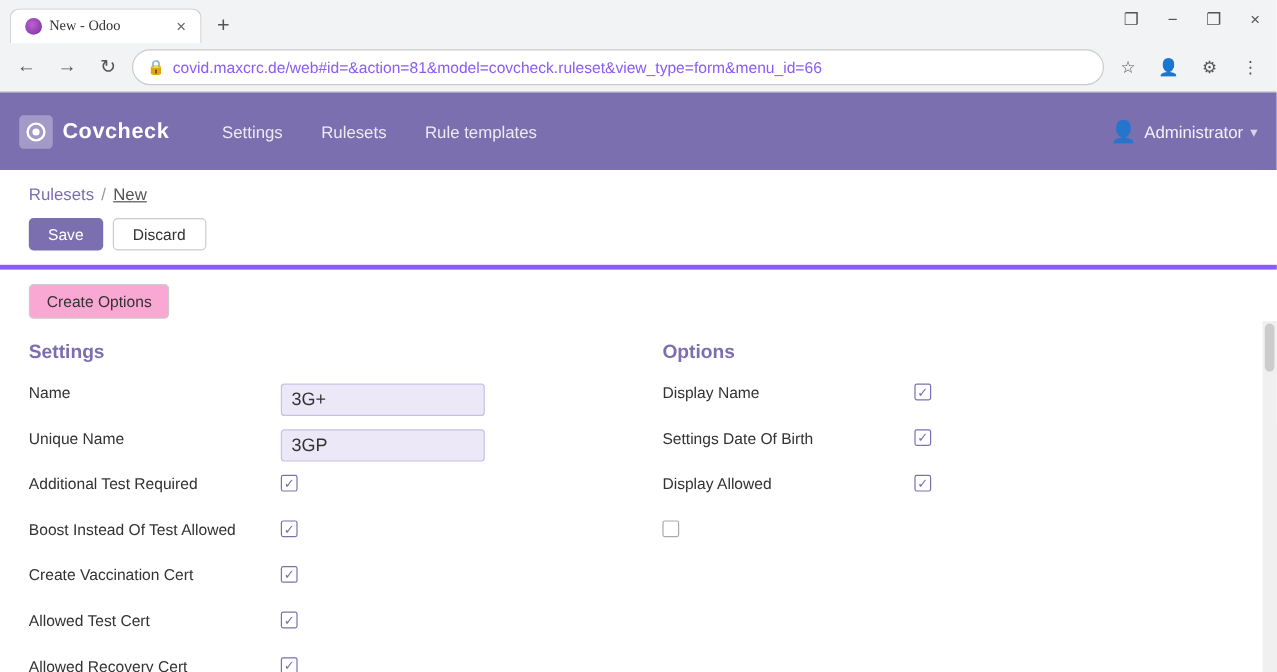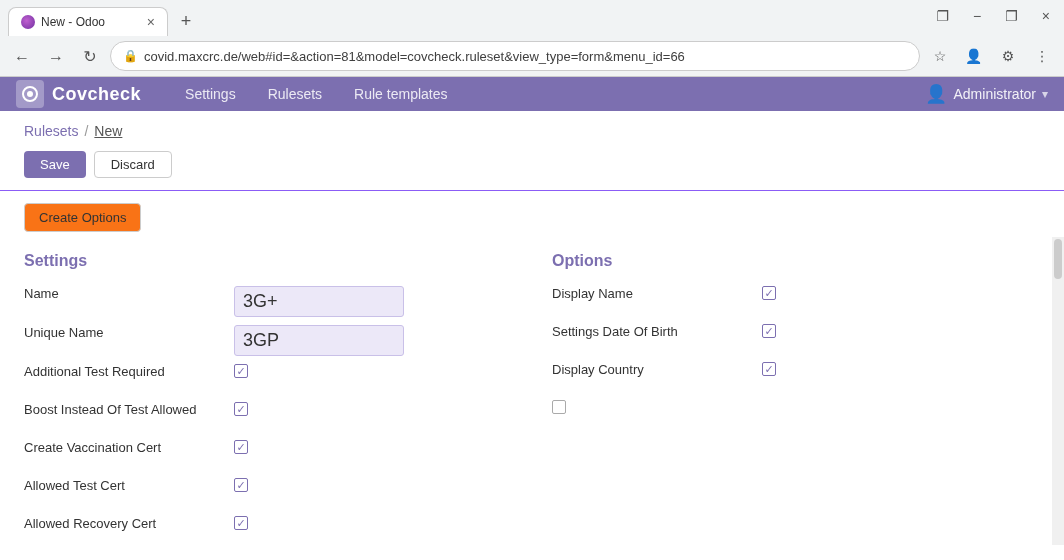--- a/index.html
+++ b/index.html
@@ -3,67 +3,67 @@
   <meta charset="utf-8">
   <style>
     * { box-sizing: border-box; margin: 0; padding: 0; }
     body { font-family: Arial, sans-serif; font-size: 13px; background: #fff; width: 1064px; height: 560px; overflow: hidden; }
 
     
     .browser-chrome { background: #f1f3f4; border-bottom: 1px solid #ccc; }
     .tab-bar { display: flex; align-items: center; padding: 6px 8px 0; height: 36px; }
     .tab { display: flex; align-items: center; background: #fff; border-radius: 8px 8px 0 0; padding: 6px 12px; font-size: 12px; color: #333; min-width: 160px; border: 1px solid #ccc; border-bottom: none; }
     .tab .favicon { width: 14px; height: 14px; background: #b44fc2; border-radius: 50%; margin-right: 6px; flex-shrink: 0; }
-    .tab .tab-title { flex: 1; }
+    .tab .tab-title { flex: 1; font-family: Liberation Serif, serif; }
     .tab .close-tab { color: #666; font-size: 14px; margin-left: 8px; cursor: pointer; }
     .new-tab-btn { margin-left: 4px; width: 28px; height: 28px; display: flex; align-items: center; justify-content: center; border-radius: 50%; cursor: pointer; font-size: 18px; color: #555; }
     .window-controls { margin-left: auto; display: flex; gap: 8px; align-items: center; }
     .window-controls span { font-size: 14px; color: #555; cursor: pointer; padding: 2px 6px; }
 
     .address-bar-row { display: flex; align-items: center; padding: 4px 8px; gap: 6px; height: 40px; }
     .nav-btn { width: 28px; height: 28px; display: flex; align-items: center; justify-content: center; border-radius: 50%; cursor: pointer; color: #555; font-size: 16px; }
     .address-bar { flex: 1; display: flex; align-items: center; background: #fff; border: 1px solid #ccc; border-radius: 20px; padding: 4px 12px; height: 30px; }
     .lock-icon { color: #555; margin-right: 6px; font-size: 12px; }
-    .address-text { font-size: 13px; color: #404040; flex: 1; }
+    .address-text { font-size: 13px; color: #8b5cf6; flex: 1; }
     .addr-btn { width: 28px; height: 28px; display: flex; align-items: center; justify-content: center; border-radius: 50%; cursor: pointer; color: #555; font-size: 14px; }
 
     
-    .app-header { background: #7c6fb0; display: flex; align-items: center; padding: 0 16px; height: 34px; color: white; }
+    .app-header { background: #7c6fb0; display: flex; align-items: center; padding: 0 16px; height: 65px; color: white; }
     .app-logo { display: flex; align-items: center; gap: 8px; margin-right: 30px; }
     .app-logo-icon { width: 28px; height: 28px; background: rgba(255,255,255,0.3); border-radius: 4px; display: flex; align-items: center; justify-content: center; font-size: 12px; }
     .app-logo-name { font-size: 18px; font-weight: bold; letter-spacing: 0.5px; }
     .app-nav { display: flex; gap: 4px; }
     .nav-item { padding: 6px 14px; color: rgba(255,255,255,0.85); cursor: pointer; border-radius: 4px; font-size: 14px; }
     .user-area { margin-left: auto; display: flex; align-items: center; gap: 6px; cursor: pointer; }
     .user-icon { color: rgba(255,255,255,0.85); font-size: 18px; }
     .user-name { color: rgba(255,255,255,0.9); font-size: 14px; }
     .user-arrow { color: rgba(255,255,255,0.7); font-size: 12px; }
 
     
     .content-area { background: #fff; overflow-y: auto; height: calc(560px - 36px - 40px - 50px); }
 
     
     .breadcrumb-bar { padding: 12px 24px 8px; display: flex; align-items: center; gap: 6px; font-size: 14px; color: #7c6fb0; }
-    .action-bar { padding: 4px 24px 12px; display: flex; gap: 8px; border-bottom: 1px solid #8b5cf6; }
+    .action-bar { padding: 4px 24px 12px; display: flex; gap: 8px; border-bottom: 4px solid #8b5cf6; }
     .btn-save { background: #7c6fb0; color: white; border: none; padding: 6px 16px; border-radius: 4px; cursor: pointer; font-size: 13px; }
     .btn-discard { background: white; color: #333; border: 1px solid #ccc; padding: 1px 16px; border-radius: 4px; cursor: pointer; font-size: 13px; }
 
     
     .form-tabs { padding: 12px 24px 0; }
-    .tab-btn { padding: 6px 14px; font-size: 13px; border: 1px solid #ccc; background: #f97316; cursor: pointer; border-radius: 4px; color: #333; }
+    .tab-btn { padding: 6px 14px; font-size: 13px; border: 1px solid #ccc; background: #f9a8d4; cursor: pointer; border-radius: 4px; color: #333; }
 
     
     .form-body { display: flex; padding: 20px 24px; gap: 40px; }
     .form-section { flex: 1; }
     .section-title { font-size: 16px; font-weight: bold; color: #7c6fb0; margin-bottom: 16px; }
 
     .field-row { display: flex; align-items: flex-start; margin-bottom: 8px; min-height: 30px; }
     .field-label { width: 210px; font-size: 13px; color: #333; flex-shrink: 0; }
     .field-value { flex: 1; }
-    .text-input { width: 170px; border: 1px solid #c9c0e8; background: #ece8f8; padding: 4px 8px; font-size: 18px; border-radius: 3px; color: #333; outline: none; }
+    .text-input { width: 170px; border: 1px solid #c9c0e8; background: #ece8f8; padding: 4px 8px; font-size: 15px; border-radius: 3px; color: #333; outline: none; }
 
     .checkbox-checked { width: 14px; height: 14px; border: 1px solid #7c6fb0; background: #fff; display: flex; align-items: center; justify-content: center; border-radius: 2px; }
     .checkbox-checked::after { content: '✓'; font-size: 11px; color: #7c6fb0; }
     .checkbox-unchecked { width: 14px; height: 14px; border: 1px solid #aaa; background: #fff; border-radius: 2px; }
 
     .scrollbar { position: absolute; right: 0; top: 126px; width: 12px; height: calc(560px - 126px); background: #f0f0f0; }
     .scrollbar-thumb { width: 8px; height: 40px; background: #ccc; border-radius: 4px; margin: 2px auto; }
   </style>
 </head>
 <body>
@@ -204,21 +204,21 @@
       </div>
 
       <div class="field-row">
         <span class="field-label">Settings Date Of Birth</span>
         <div class="field-value">
           <div class="checkbox-checked"></div>
         </div>
       </div>
 
       <div class="field-row">
-        <span class="field-label">Display Country</span>
+        <span class="field-label">Display Allowed</span>
         <div class="field-value">
           <div class="checkbox-checked"></div>
         </div>
       </div>
 
       <div class="field-row">
         <div class="field-value">
           <div class="checkbox-unchecked"></div>
         </div>
       </div>

